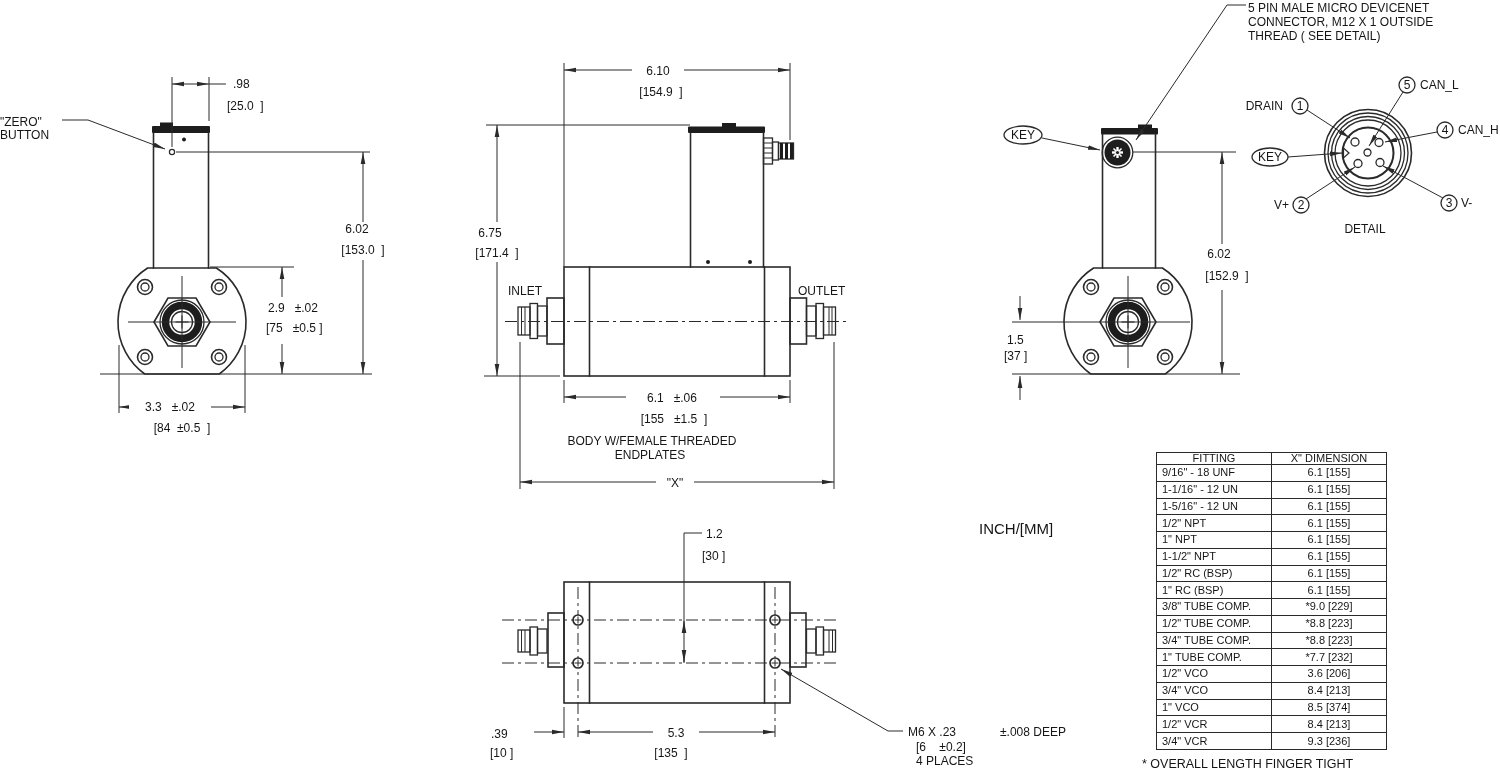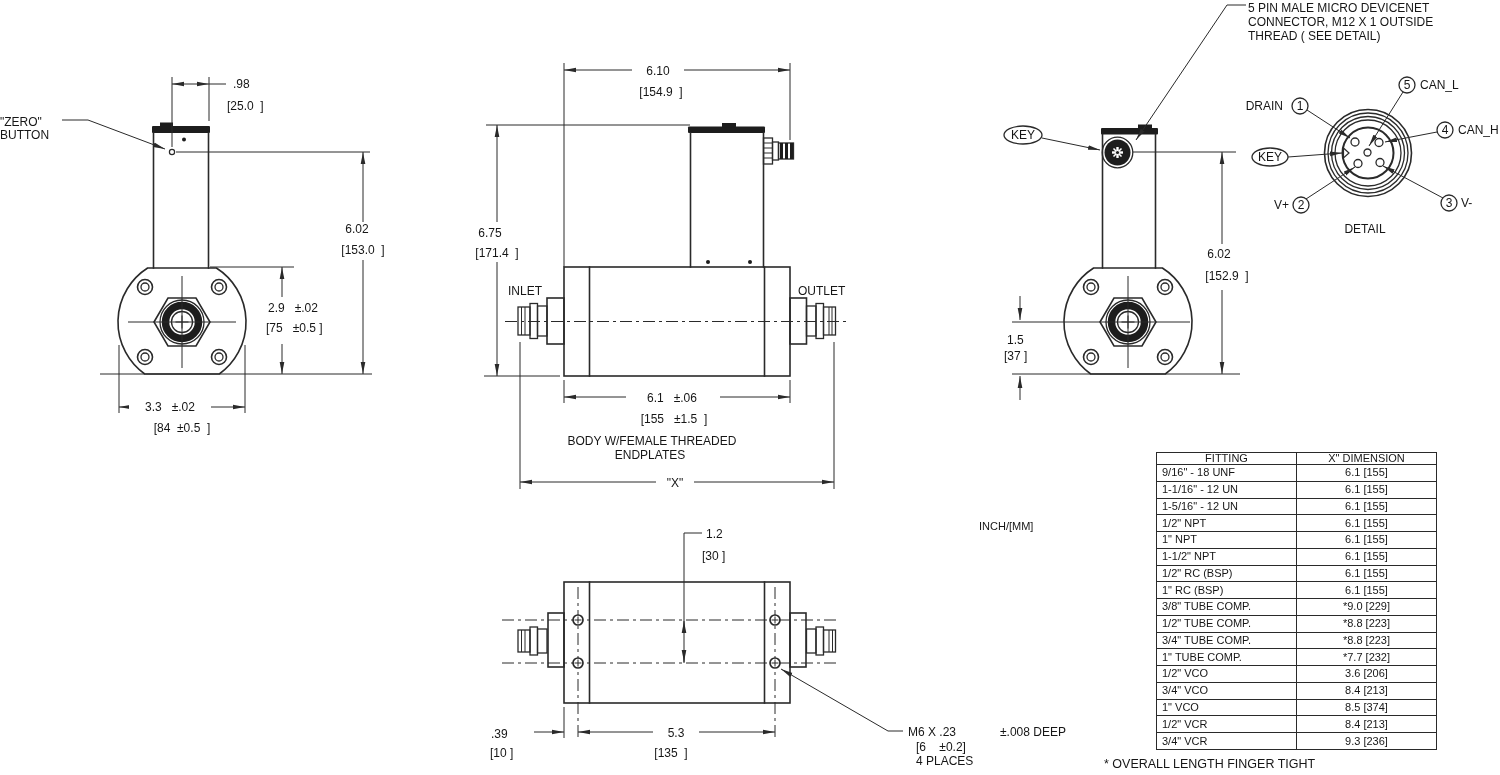--- a/index.html
+++ b/index.html
@@ -8,29 +8,29 @@
   svg{position:absolute;left:0;top:0;}
   svg text{font-family:"Liberation Sans",sans-serif;font-size:12px;fill:#161616;}
   .tc{text-anchor:middle}.te{text-anchor:end}
   .ol{stroke:#2a2a2a;stroke-width:1.6;fill:none;stroke-linecap:square}
   .md{stroke:#2a2a2a;stroke-width:1.3;fill:none}
   .tn{stroke:#2a2a2a;stroke-width:1;fill:none;stroke-linecap:butt}
   .cl{stroke:#2a2a2a;stroke-width:1;fill:none;stroke-dasharray:12 4 3 4}
   .blk{fill:#1d1d1d;stroke:none}
   .wt{fill:#fff;stroke:none}
   .tbl-wrap{position:absolute;left:1156px;top:452px;}
-  .tbl-wrap table{border-collapse:collapse;table-layout:fixed;width:281px;height:298px;
+  .tbl-wrap table{border-collapse:collapse;table-layout:fixed;width:231px;height:298px;
     font-size:11px;color:#161616;}
   .tbl-wrap th,.tbl-wrap td{border:1.5px solid #2a2a2a;font-weight:400;line-height:1;
     padding:0;white-space:nowrap;overflow:hidden;}
   .tbl-wrap th{text-align:center;}
   .tbl-wrap td.c1{text-align:left;padding-left:5px;width:157px;}
   .tbl-wrap td.c2{text-align:center;width:128px;margin-left:16px;}
-  .footnote{position:absolute;left:1104px;top:757px;font-size:12.5px;color:#161616;}
-  .units{position:absolute;left:979px;top:520px;font-size:11px;color:#161616;}
+  .footnote{position:absolute;left:1142px;top:757px;font-size:12.5px;color:#161616;}
+  .units{position:absolute;left:979px;top:520px;font-size:15px;color:#161616;}
 </style>
 </head>
 <body>
 
 <div id="stage">
 <svg width="1500" height="775" viewBox="0 0 1500 775">
   <defs>
     <marker id="ah" viewBox="0 0 12 6" refX="12" refY="3" markerWidth="12" markerHeight="6" markerUnits="userSpaceOnUse" orient="auto-start-reverse">
       <path d="M0,0.7 L12,3 L0,5.3 Z" fill="#2a2a2a"></path>
     </marker>

